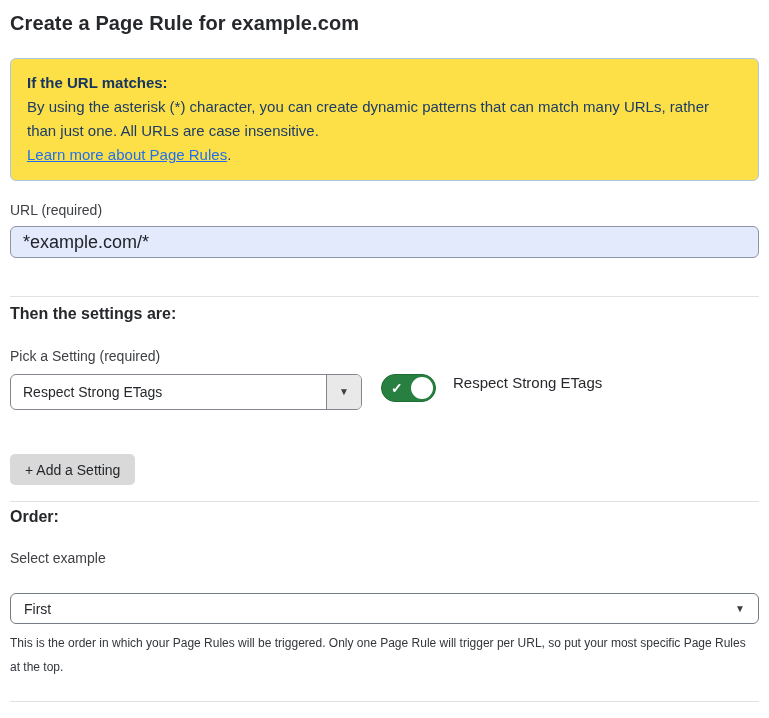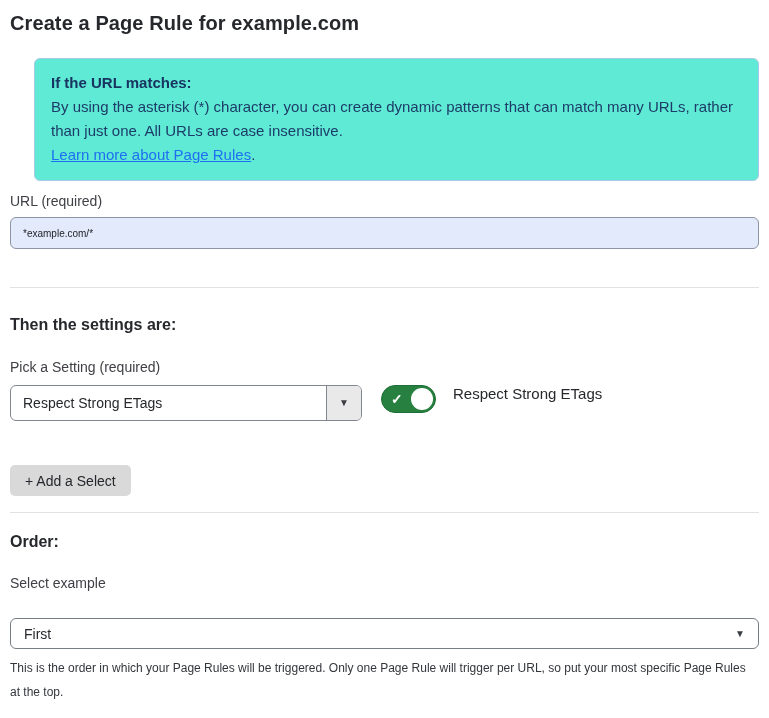--- a/index.html
+++ b/index.html
@@ -17,71 +17,70 @@
   }
   .page-title {
     font-size: 20px;
     font-weight: 700;
     color: #26282c;
     letter-spacing: 0.1px;
   }
   
   .info-box {
     margin-top: 23px;
-    background: #5eead4;
+    background: #fde047;
     border: 1px solid #a9c8e8;
     border-radius: 6px;
     padding: 12px 16px 13px 16px;
     color: #1d3c68;
     font-size: 15px;
     line-height: 24px;
-    margin-left: 24px;
   }
   .info-box .info-heading {
     font-weight: 700;
     font-size: 15px;
     color: #173560;
   }
   .info-link {
     color: #1f6ff0;
     text-decoration: underline;
     cursor: pointer;
   }
   
   .field-label {
     font-size: 14px;
     color: #3f4045;
   }
-  .url-label { margin-top: 12px; }
+  .url-label { margin-top: 21px; }
   .url-input {
     margin-top: 8px;
     width: 100%;
     height: 32px;
     background: #e3eafb;
     border: 1px solid #8b95a5;
     border-radius: 6px;
     padding: 0 12px;
-    font-size: 10px;
+    font-size: 18px;
     color: #21242a;
     font-family: "Liberation Sans", sans-serif;
     display: flex;
     align-items: center;
   }
   .divider {
     border: none;
     border-top: 1px solid #e2e2e2;
     height: 0;
   }
   .divider-1 { margin-top: 38px; }
   .section-heading {
     font-size: 16px;
     font-weight: 700;
     color: #26282c;
   }
-  .settings-heading { margin-top: 28px; }
+  .settings-heading { margin-top: 8px; }
   .pick-label { margin-top: 25px; }
   .setting-row {
     margin-top: 10px;
     display: flex;
     align-items: flex-start;
   }
   
   .combo {
     width: 352px;
     height: 36px;
@@ -162,21 +161,21 @@
     font-size: 14px;
     font-family: "Liberation Sans", sans-serif;
     cursor: pointer;
   }
   .btn-gray {
     background: #d9d9d9;
     color: #24272b;
   }
   .add-setting-btn { margin-top: 44px; }
   .divider-2 { margin-top: 16px; }
-  .order-heading { margin-top: 20px; }
+  .order-heading { margin-top: 6px; }
   .order-label { margin-top: 24px; }
   
   .order-select {
     margin-top: 27px;
     width: 100%;
     height: 31px;
     background: #ffffff;
     border: 1px solid #777d85;
     border-radius: 6px;
     display: flex;
@@ -225,21 +224,21 @@
         <span class="caret-down">▼</span>
       </div>
     </div>
     <div class="toggle" aria-checked="true">
       <span class="toggle-check">✓</span>
       <span class="toggle-knob"></span>
     </div>
     <div class="toggle-label">Respect Strong ETags</div>
   </div>
 
-  <button class="btn btn-gray add-setting-btn">+ Add a Select</button>
+  <button class="btn btn-gray add-setting-btn">+ Add a Setting</button>
 
   <hr class="divider divider-2">
 
   <div class="section-heading order-heading">Order:</div>
 
   <div class="field-label order-label">Select example</div>
 
   <div class="order-select">
     <span>First</span>
     <span class="caret-down">▼</span>

